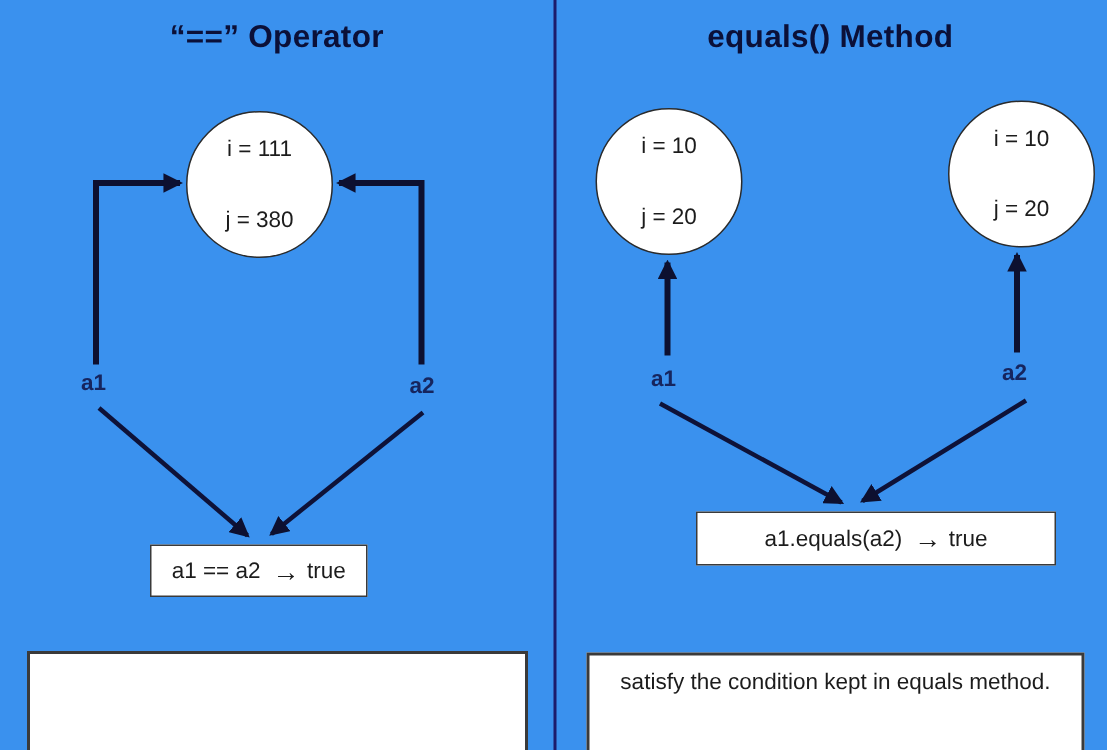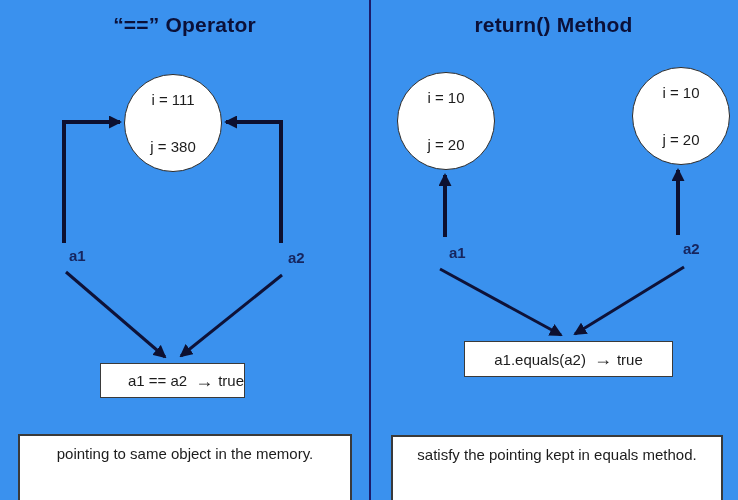--- a/index.html
+++ b/index.html
@@ -31,21 +31,21 @@
     border-radius:50%;
     box-sizing:border-box;
     display:flex;flex-direction:column;
     align-items:center;justify-content:center;
     gap:32px;
   }
   .obj-line{
     font-size:15px;color:#1c1c1c;line-height:1;
   }
   .ref-label{
-    font-size:15px;font-weight:bold;color:#16255e;line-height:1;margin-left:15px;
+    font-size:15px;font-weight:bold;color:#16255e;line-height:1;
   }
   .result-box{
     background:#ffffff;
     border:1.5px solid #3a3a3a;
     box-sizing:border-box;
     display:flex;align-items:center;justify-content:center;
     font-size:15px;color:#1c1c1c;
   }
   .result-arrow{
     font-weight:bold;font-size:18px;
@@ -92,48 +92,47 @@
   <div class="abs panel-title" style="left:0;">“==” Operator</div>
 
   <div class="abs obj-circle" style="left:124px;top:74px;">
     <span class="obj-line">i = 111</span>
     <span class="obj-line">j = 380</span>
   </div>
 
   <div class="abs ref-label" style="left:54px;top:248px;">a1</div>
   <div class="abs ref-label" style="left:273px;top:250px;">a2</div>
 
-  <div class="abs result-box" style="left:100px;top:363px;width:145px;height:35px;justify-content:flex-end;">
+  <div class="abs result-box" style="left:100px;top:363px;width:145px;height:35px;">
     <span>a1 == a2</span>
     <span class="result-arrow">→</span>
     <span>true</span>
   </div>
 
   <div class="abs note-box" style="left:18px;top:434px;width:334px;height:72px;">
-    <div class="note-line">pointing to same object in the memory.</div>
   </div>
 
-  <div class="abs panel-title" style="left:369px;">return() Method</div>
+  <div class="abs panel-title" style="left:369px;">equals() Method</div>
 
   <div class="abs obj-circle" style="left:397px;top:72px;">
     <span class="obj-line">i = 10</span>
     <span class="obj-line">j = 20</span>
   </div>
 
   <div class="abs obj-circle" style="left:632px;top:67px;">
     <span class="obj-line">i = 10</span>
     <span class="obj-line">j = 20</span>
   </div>
 
   <div class="abs ref-label" style="left:434px;top:245px;">a1</div>
   <div class="abs ref-label" style="left:668px;top:241px;">a2</div>
 
-  <div class="abs result-box" style="left:464px;top:341px;width:209px;height:36px;">
+  <div class="abs result-box" style="left:464px;top:341px;width:240px;height:36px;">
     <span>a1.equals(a2)</span>
     <span class="result-arrow">→</span>
     <span>true</span>
   </div>
 
   <div class="abs note-box" style="left:391px;top:435px;width:332px;height:71px;">
-    <div class="note-line">satisfy the pointing kept in equals method.</div>
+    <div class="note-line">satisfy the condition kept in equals method.</div>
   </div>
 
 </div>
 
 </body></html>

